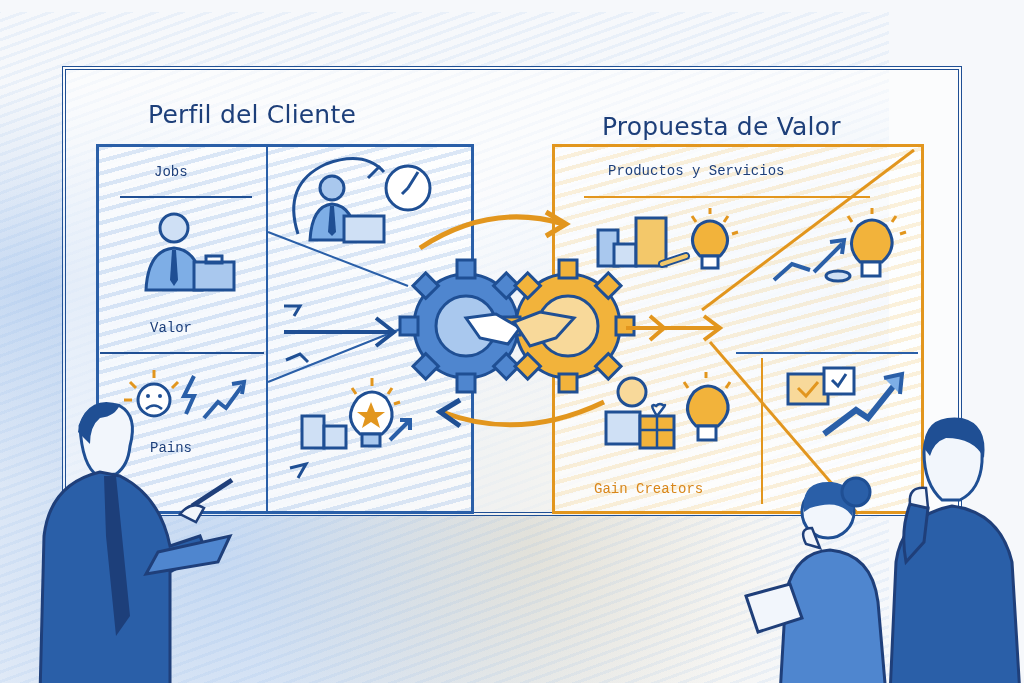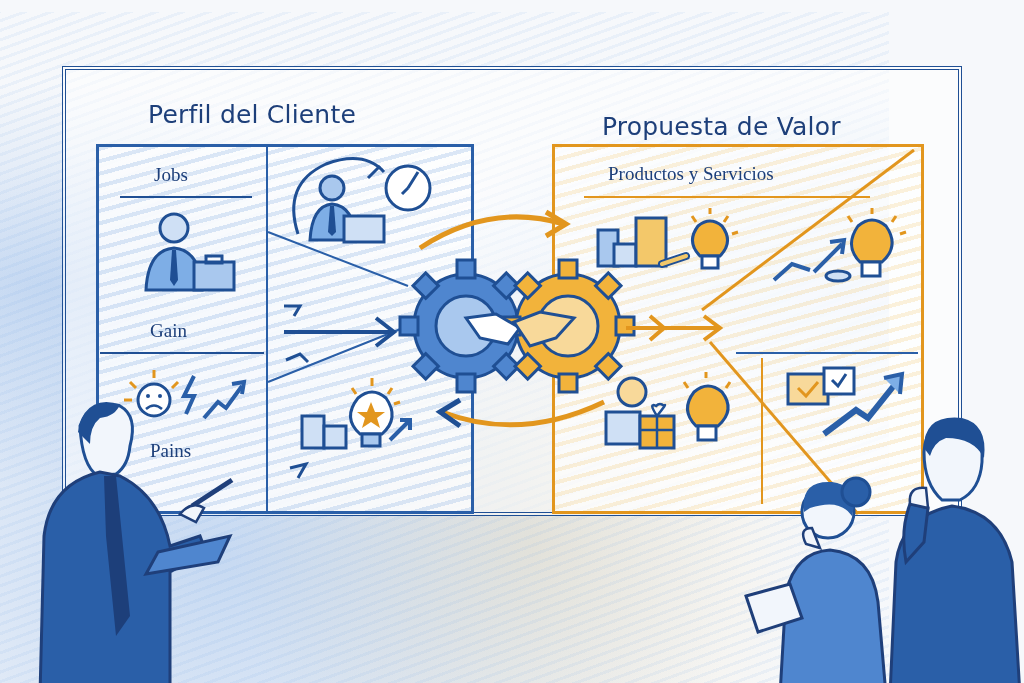--- a/index.html
+++ b/index.html
@@ -39,22 +39,22 @@
   .panel-orange {
     left: 552px; top: 132px; width: 372px; height: 370px;
     border: 3px solid #e2961e;
     background:
       repeating-linear-gradient(-15deg, rgba(240,180,60,0.18) 0 4px, transparent 4px 12px),
       rgba(255,255,255,0.6);
   }
   .divider-v { position: absolute; width: 2px; }
   .divider-h { position: absolute; height: 2px; }
   .lbl {
-    position: absolute; font-size: 19px; color: #1d3f7a;
-    font-family: Liberation Serif, serif;
+    position: absolute; font-size: 14px; color: #1d3f7a;
+    font-family: Liberation Mono, monospace;
   }
   .lbl-orange { color: #d8861a; }
   svg { position: absolute; overflow: visible; }
 </style>
 </head>
 <body>
 
 <div class="scene">
   <div class="sketch-bg"></div>
 
@@ -62,21 +62,21 @@
 
   <div class="section-title" style="left:148px; top:88px;">Perfil del Cliente</div>
   <div class="section-title" style="left:602px; top:88px;margin-top:12px;">Propuesta de Valor</div>
 
   <div class="panel panel-blue"></div>
   <div class="divider-v" style="left:266px; top:134px; height:366px; background:#2a5fa8;"></div>
   <div class="divider-h" style="left:120px; top:184px; width:132px; background:#1f4f94;"></div>
   <div class="divider-h" style="left:100px; top:340px; width:164px; background:#1f4f94;"></div>
 
   <div class="lbl" style="left:154px; top:152px;">Jobs</div>
-  <div class="lbl" style="left:150px; top:308px;">Gain</div>
+  <div class="lbl" style="left:150px; top:308px;">Valor</div>
   <div class="lbl" style="left:150px; top:428px;">Pains</div>
 
   <svg style="left:140px; top:198px;" width="100" height="90" viewBox="0 0 100 90">
     <circle cx="34" cy="18" r="14" fill="#cfe0f5" stroke="#1f4f94" stroke-width="3"></circle>
     <path d="M6 80 Q8 40 34 38 Q60 40 62 80 Z" fill="#7eaee6" stroke="#1f4f94" stroke-width="3"></path>
     <path d="M32 40 L36 40 L38 70 L34 76 L30 70 Z" fill="#1f4f94"></path>
     <rect x="54" y="52" width="40" height="28" fill="#a9c8ee" stroke="#1f4f94" stroke-width="3"></rect>
     <rect x="66" y="46" width="16" height="7" fill="none" stroke="#1f4f94" stroke-width="3"></rect>
   </svg>
 
@@ -130,20 +130,21 @@
   <div class="panel panel-orange"></div>
   <div class="divider-h" style="left:584px; top:184px; width:286px; background:#e2961e;"></div>
   <div class="divider-h" style="left:736px; top:340px; width:182px; background:#2a5fa8;"></div>
   <svg style="left:552px; top:132px;" width="372" height="370" viewBox="0 0 372 370">
     <path d="M362 6 L150 166" stroke="#e2961e" stroke-width="3"></path>
     <path d="M158 198 L306 370" stroke="#e2961e" stroke-width="3"></path>
     <path d="M210 214 L210 360" stroke="#e2961e" stroke-width="2"></path>
   </svg>
 
   <div class="lbl" style="left:600px; top:151px;margin-left:8px;">Productos y Servicios</div>
+  <div class="lbl lbl-orange" style="left:594px; top:469px;">Gain Creators</div>
 
   <svg style="left:592px; top:196px;" width="160" height="72" viewBox="0 0 160 72">
     <rect x="6" y="22" width="20" height="36" fill="#a9c8ee" stroke="#1f4f94" stroke-width="3"></rect>
     <rect x="22" y="36" width="22" height="22" fill="#cfe0f5" stroke="#1f4f94" stroke-width="3"></rect>
     <rect x="44" y="10" width="30" height="48" fill="#f3c86a" stroke="#1f4f94" stroke-width="3"></rect>
     <path d="M70 56 L94 48" stroke="#1f4f94" stroke-width="8" stroke-linecap="round"></path>
     <path d="M70 56 L94 48" stroke="#f3c86a" stroke-width="4" stroke-linecap="round"></path>
     <path d="M108 48 Q94 34 106 18 Q118 8 130 18 Q142 34 128 48 Z" fill="#f2b33b" stroke="#1f4f94" stroke-width="3"></path>
     <rect x="110" y="48" width="16" height="12" fill="#fff" stroke="#1f4f94" stroke-width="3"></rect>
     <g stroke="#e2961e" stroke-width="3">

